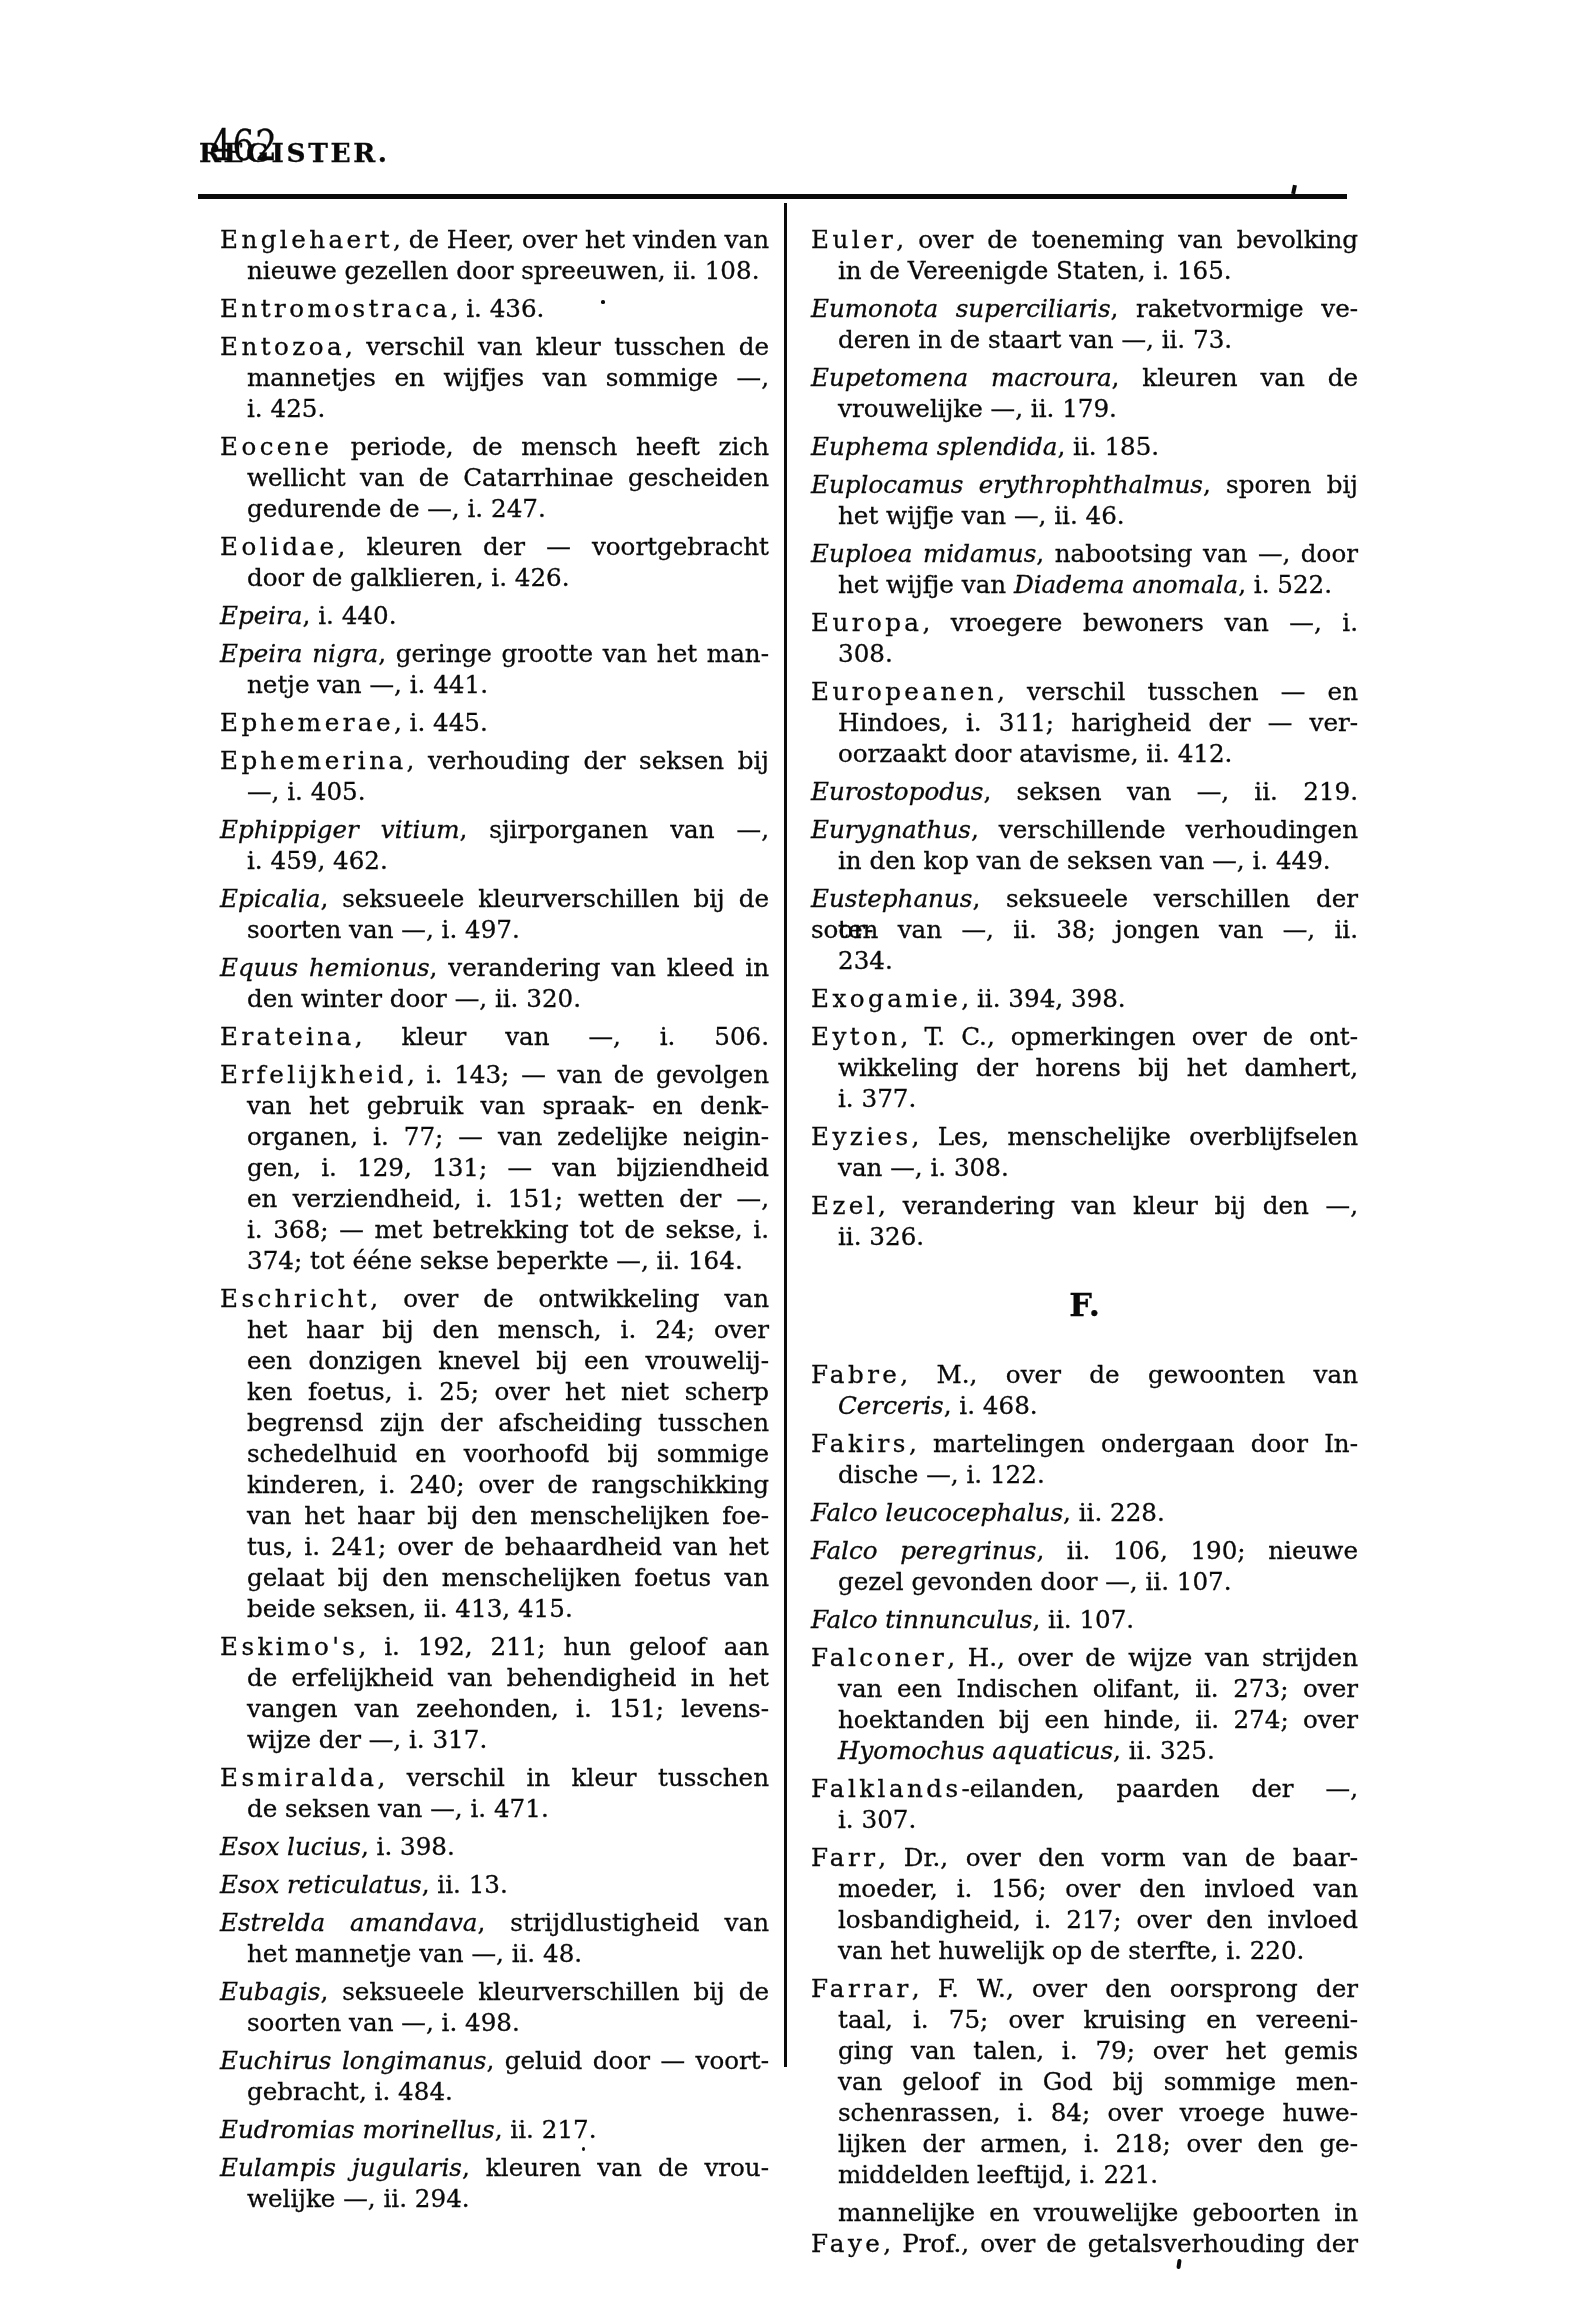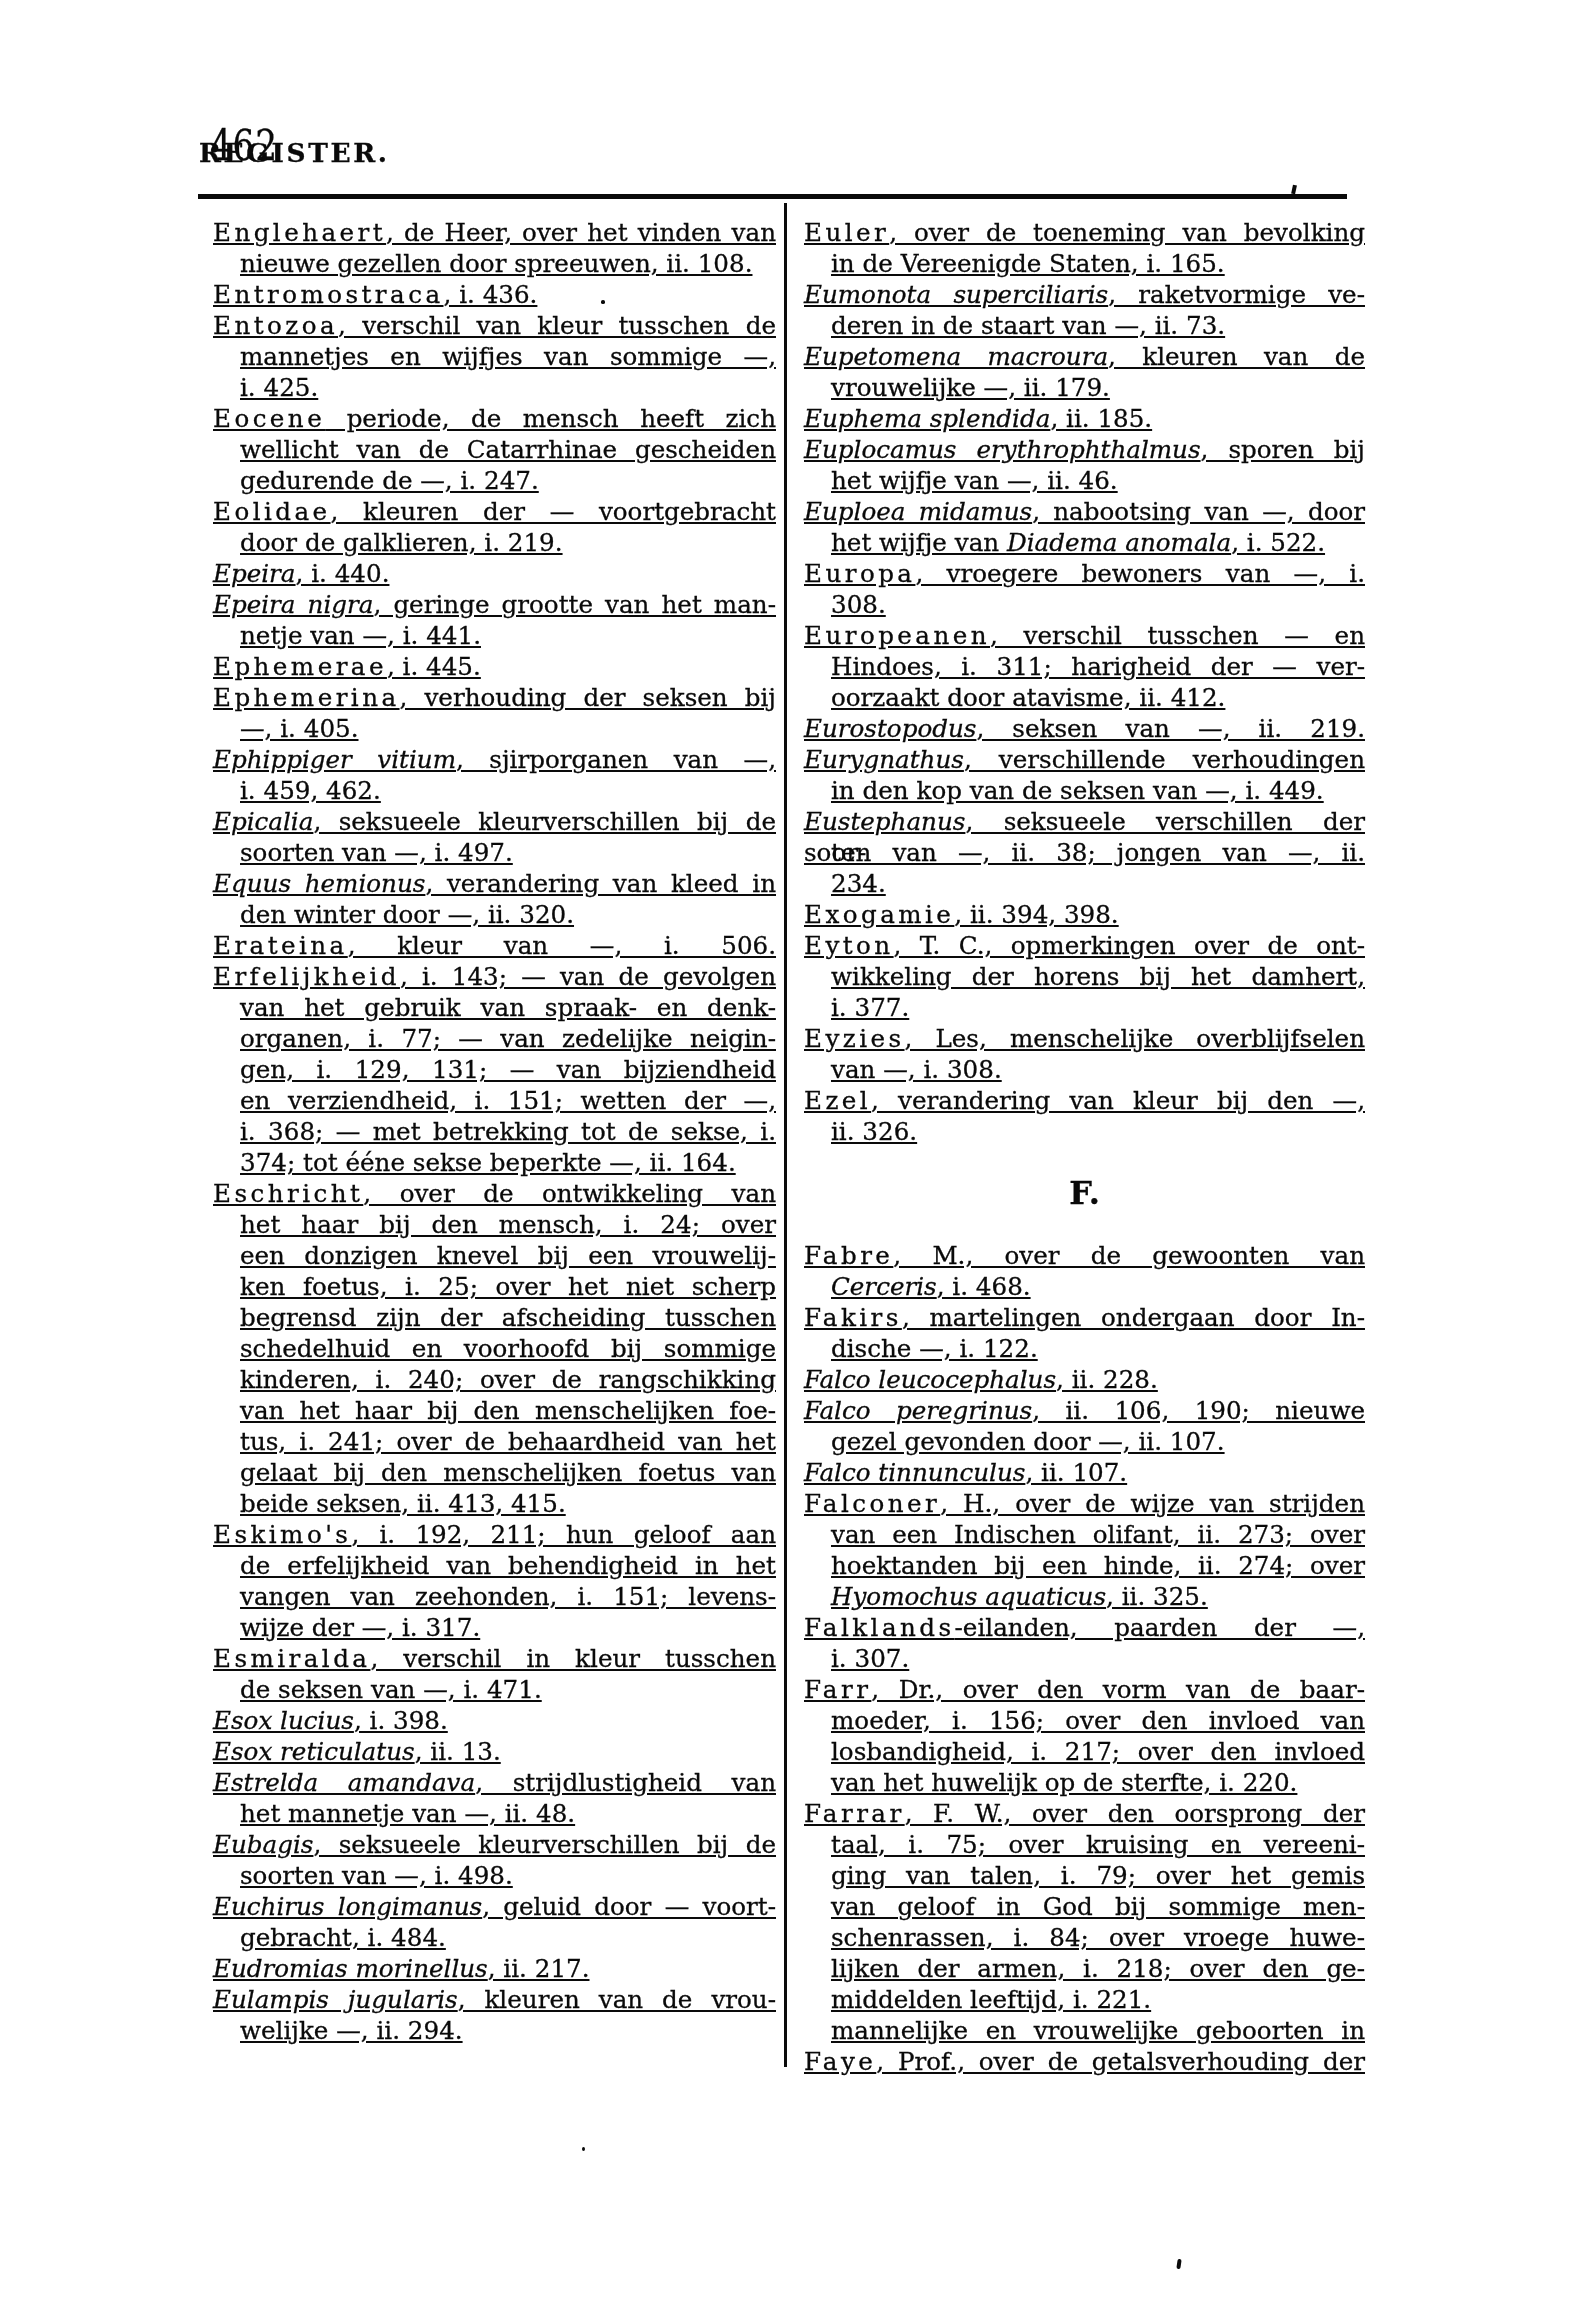--- a/index.html
+++ b/index.html
@@ -32,21 +32,21 @@
   .column-divider{
     position:absolute;left:784px;top:203px;width:2.8px;height:1864px;
     background:#0a0a0a;
   }
   .col{
     position:absolute;top:217px;
     font-size:24.6px;line-height:31px;
   }
   .col-left{left:213px;width:563px;}
   .col-right{left:804px;width:561px;}
-  .entry{margin:0;padding:0;text-decoration:underline;}
+  .entry{margin:7px;padding:0;}
   .line{height:31px;}
   .line.cont{padding-left:27px;}
   .line.just{text-align:justify;text-align-last:justify;}
   .head-sp{letter-spacing:0.14em;}
   .ital{font-style:italic;text-align:center;}
   .section-heading{
     height:93px;box-sizing:border-box;padding-top:30px;
     text-align:center;font-weight:bold;font-size:32px;line-height:32px;
   }
   .speck{position:absolute;background:#0a0a0a;}
@@ -74,21 +74,21 @@
         <div class="line cont just"><span>mannetjes en wijfjes van sommige —,</span></div>
         <div class="line cont"><span>i. 425.</span></div>
       </div>
       <div class="entry">
         <div class="line first just"><span class="head-sp">Eocene</span><span> periode, de mensch heeft zich</span></div>
         <div class="line cont just"><span>wellicht van de Catarrhinae gescheiden</span></div>
         <div class="line cont"><span>gedurende de —, i. 247.</span></div>
       </div>
       <div class="entry">
         <div class="line first just"><span class="head-sp">Eolidae</span><span>, kleuren der — voortgebracht</span></div>
-        <div class="line cont"><span>door de galklieren, i. 219.</span></div>
+        <div class="line cont"><span>door de galklieren, i. 426.</span></div>
       </div>
       <div class="entry">
         <div class="line first"><span class="ital">Epeira</span><span>, i. 440.</span></div>
       </div>
       <div class="entry">
         <div class="line first just"><span class="ital">Epeira nigra</span><span>, geringe grootte van het man-</span></div>
         <div class="line cont"><span>netje van —, i. 441.</span></div>
       </div>
       <div class="entry">
         <div class="line first"><span class="head-sp">Ephemerae</span><span>, i. 445.</span></div>

